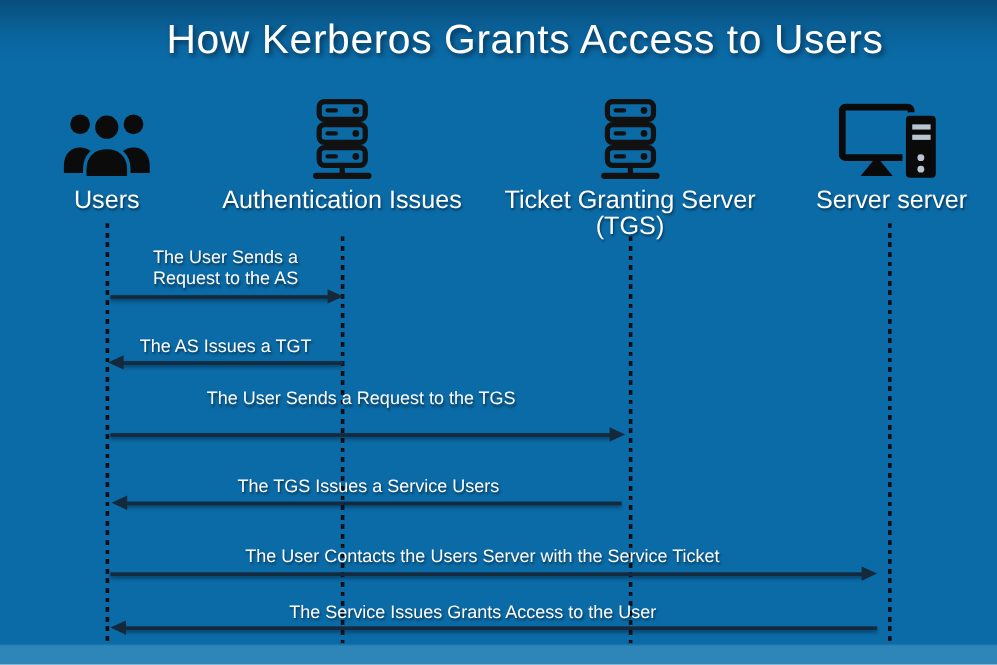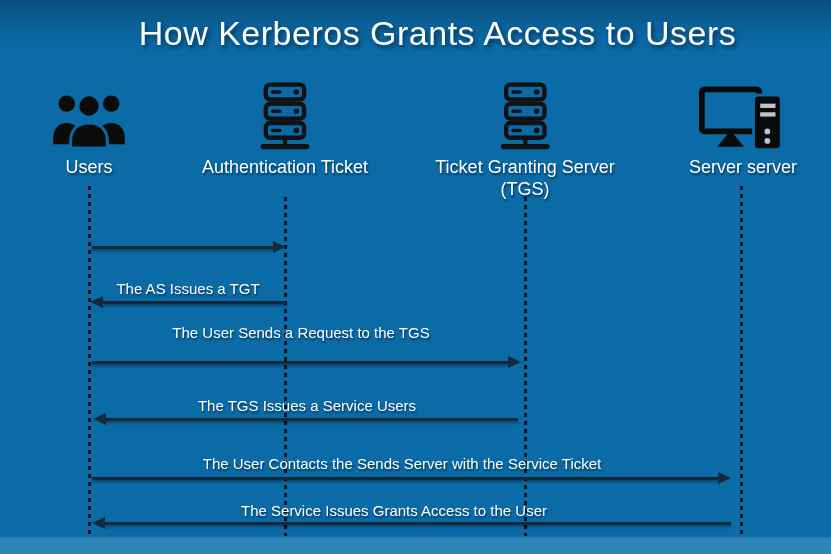--- a/index.html
+++ b/index.html
@@ -11,21 +11,21 @@
   }
   .title{
     position:absolute;left:0;top:14px;width:100%;text-align:center;
     color:#ffffff;font-size:34px;letter-spacing:.5px;
     text-shadow:2px 3px 4px rgba(0,20,40,.6);
     white-space:nowrap;
   }
   .actor{position:absolute;top:80px;transform:translateX(-50%);text-align:center;}
   .icon-box{height:70px;display:flex;align-items:flex-end;justify-content:center;}
   .actor-label{
-    margin-top:6px;color:#fff;font-size:18px;line-height:22px;white-space:nowrap;
+    margin-top:6px;color:#fff;font-size:21px;line-height:22px;white-space:nowrap;
     text-shadow:1px 2px 2px rgba(0,20,40,.6);
   }
   .lifeline{
     position:absolute;width:3px;
     background:repeating-linear-gradient(to bottom,#0a0f1a 0 4px,rgba(0,0,0,0) 4px 8px);
   }
   .msg-label{
     position:absolute;transform:translateX(-50%);color:#fff;font-size:15px;line-height:18px;
     text-align:center;white-space:nowrap;text-shadow:1px 2px 2px rgba(0,20,40,.6);
   }
@@ -75,21 +75,21 @@
           <line x1="5" y1="74" x2="55" y2="74" stroke-width="6"></line>
         </g>
         <g fill="#111111">
           <circle cx="43" cy="11.5" r="3.2"></circle>
           <circle cx="43" cy="33.5" r="3.2"></circle>
           <circle cx="43" cy="55.5" r="3.2"></circle>
         </g>
       </svg>
     </div>
     <div class="actor-label">
-      <span style="display:block">Authentication Ticket</span>
+      <span style="display:block">Authentication Issues</span>
     </div>
   </div>
 
   <div class="actor" style="left:525px">
     <div class="icon-box">
       <svg width="54" height="68" viewBox="0 0 60 78">
         <g fill="none" stroke="#111111" stroke-width="5" stroke-linejoin="round" stroke-linecap="round">
           <rect x="8" y="3" width="44" height="17" rx="5"></rect>
           <rect x="8" y="25" width="44" height="17" rx="5"></rect>
           <rect x="8" y="47" width="44" height="17" rx="5"></rect>
@@ -125,20 +125,24 @@
       </svg>
     </div>
     <div class="actor-label">Server server</div>
   </div>
 
   <div class="lifeline" style="left:88px;top:186px;height:350px"></div>
   <div class="lifeline" style="left:284px;top:197px;height:339px"></div>
   <div class="lifeline" style="left:524px;top:197px;height:339px"></div>
   <div class="lifeline" style="left:740px;top:186px;height:350px"></div>
 
+  <div class="msg-label" style="left:188px;top:206px">
+    <span>The User Sends a</span>
+    <span>Request to the AS</span>
+  </div>
   <div class="arrow right" style="left:92px;top:241px;width:194px">
     <div class="shaft"></div>
       <div class="head"></div>
   </div>
 
   <div class="msg-label" style="left:188px;top:280px">
     <span>The AS Issues a TGT</span>
   </div>
   <div class="arrow left" style="left:90px;top:296px;width:196px">
     <div class="shaft"></div>
@@ -155,21 +159,21 @@
 
   <div class="msg-label" style="left:307px;top:397px">
     <span>The TGS Issues a Service Users</span>
   </div>
   <div class="arrow left" style="left:93px;top:413px;width:425px">
     <div class="shaft"></div>
       <div class="head"></div>
   </div>
 
   <div class="msg-label" style="left:402px;top:455px">
-    <span>The User Contacts the Sends Server with the Service Ticket</span>
+    <span>The User Contacts the Users Server with the Service Ticket</span>
   </div>
   <div class="arrow right" style="left:92px;top:472px;width:639px">
     <div class="shaft"></div>
       <div class="head"></div>
   </div>
 
   <div class="msg-label" style="left:394px;top:502px">
     <span>The Service Issues Grants Access to the User</span>
   </div>
   <div class="arrow left" style="left:92px;top:517px;width:639px">

